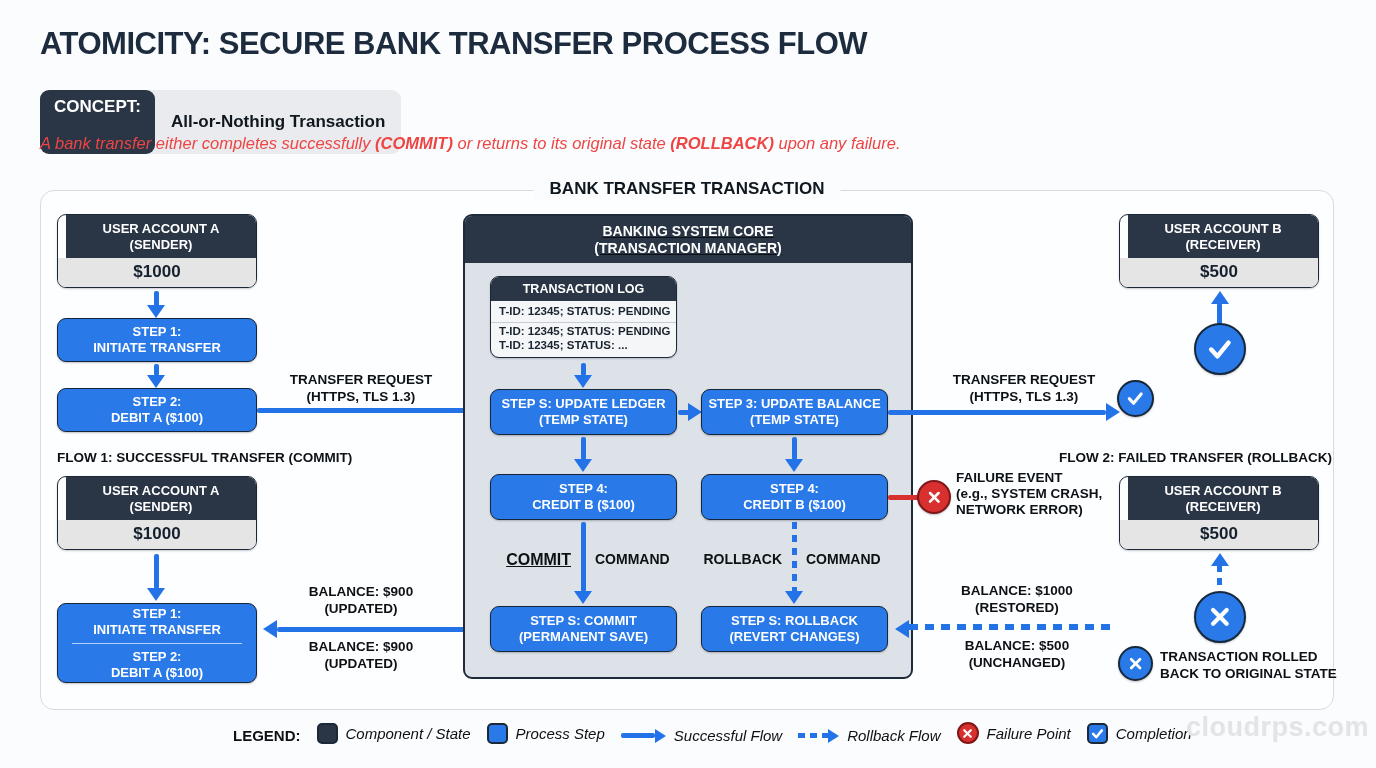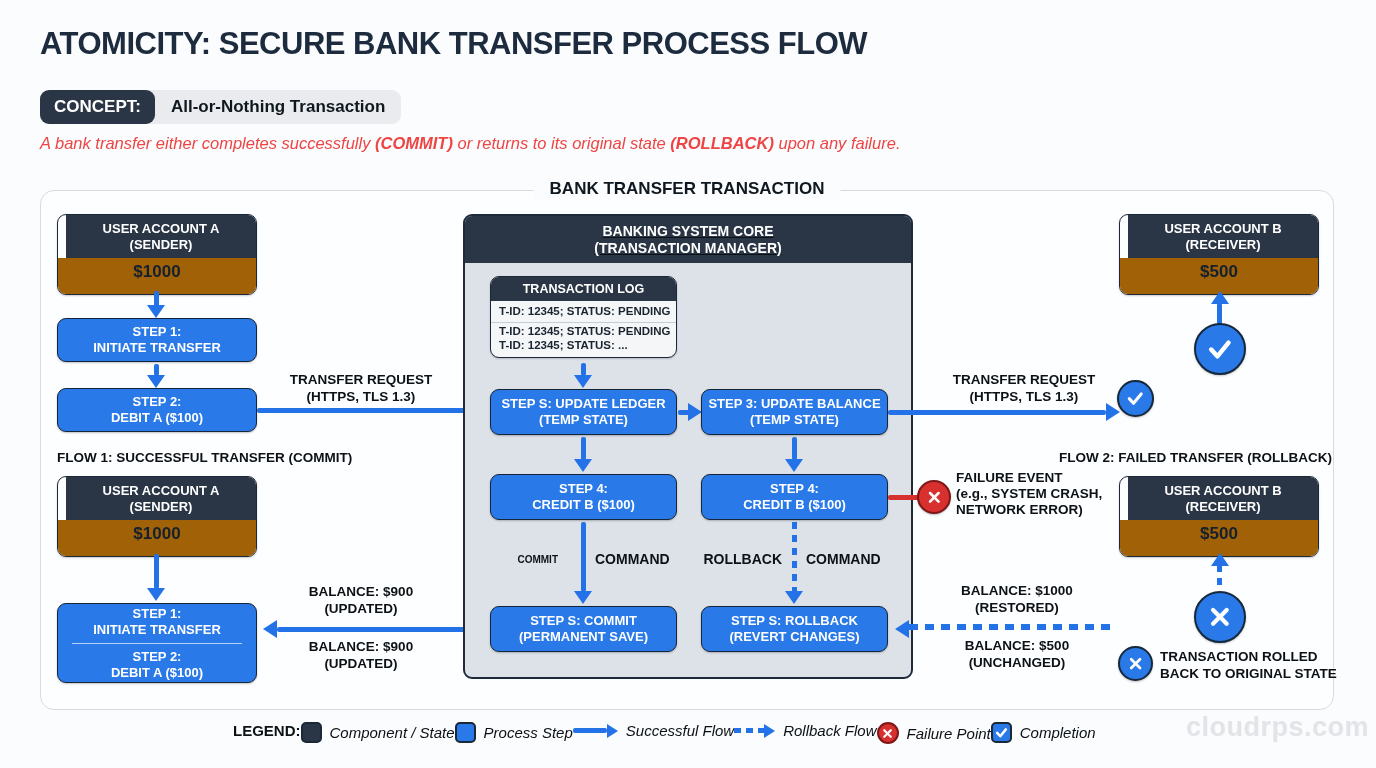--- a/index.html
+++ b/index.html
@@ -3,32 +3,32 @@
 <meta charset="utf-8">
 <style>
   * { box-sizing:border-box; margin:0; padding:0; }
   html,body { width:1376px; height:768px; }
   body { position:relative; font-family:"Liberation Sans",sans-serif; background:#fbfcfd; overflow:hidden; color:#0c1116; }
 
   
   .page-title { position:absolute; left:40px; top:26px; font-size:31px; font-weight:800; letter-spacing:-.5px; color:#1d2b3f; white-space:nowrap; }
   .concept-row { position:absolute; left:40px; top:90px; display:flex; align-items:stretch; background:#e9ebee; border-radius:9px; }
   .concept-badge { background:#2a3645; color:#fff; font-weight:700; font-size:17px; padding:7px 14px; border-radius:9px; }
-  .concept-value { color:#10181f; font-weight:700; font-size:17px; padding:7px 16px; }
+  .concept-value { color:#10181f; font-weight:700; font-size:17px; padding:22px 16px; }
   .description { position:absolute; left:40px; top:134px; font-size:16.5px; color:#ef4444; white-space:nowrap;font-style:italic; }
   .description b { font-weight:700; }
 
   
   .frame { position:absolute; left:40px; top:190px; width:1294px; height:520px; background:#fdfeff; border:1.5px solid #d7dbe0; border-radius:14px; }
   .frame-title { position:absolute; top:-12px; left:50%; transform:translateX(-50%); background:#fbfcfd; padding:0 16px; font-size:17px; font-weight:800; color:#10181f; white-space:nowrap; }
 
   
   .acct { position:absolute; width:200px; border:1.5px solid #1b2838; border-radius:9px; overflow:hidden; box-shadow:0 1px 2px rgba(10,20,35,.22); }
   .acct-head { background:#2a3645; color:#fff; font-weight:700; font-size:13px; line-height:16px; text-align:center; padding:6px 4px 5px;margin-left:8px; }
-  .acct-val { background:#a16207; color:#15202e; font-weight:700; font-size:17px; line-height:20px; text-align:center; padding:4px 0 12px; }
+  .acct-val { background:#e5e5e5; color:#15202e; font-weight:700; font-size:17px; line-height:20px; text-align:center; padding:4px 0 5px; }
 
   
   .step { position:absolute; background:#2979e8; border:1.5px solid #15263a; border-radius:9px; color:#fff; font-weight:700; font-size:13px; line-height:16px; text-align:center; display:flex; flex-direction:column; justify-content:center; box-shadow:0 1px 2px rgba(10,20,35,.25); }
   .step .divider { border-top:1.5px solid rgba(255,255,255,.65); margin:5px 14px; }
 
   
   .core { position:absolute; left:422px; top:23px; width:450px; height:465px; background:#dde2e8; border:2px solid #1c2a3a; border-radius:9px; overflow:hidden;text-decoration:underline; }
   .core-head { background:#2a3645; color:#fff; font-weight:700; font-size:14px; line-height:17px; text-align:center; padding:7px 0 6px; }
 
   .log { position:absolute; left:449px; top:85px; width:187px; border:1.5px solid #1b2838; border-radius:9px; overflow:hidden; background:#f4f6f8; box-shadow:0 1px 2px rgba(10,20,35,.2); }
@@ -55,21 +55,21 @@
   .head.l { border-top:9px solid transparent; border-bottom:9px solid transparent; border-right:14px solid #2472e8; }
   .head.d { border-left:9px solid transparent; border-right:9px solid transparent; border-top:13px solid #2472e8; }
   .head.u { border-left:9px solid transparent; border-right:9px solid transparent; border-bottom:13px solid #2472e8; }
 
   
   .circle { position:absolute; border-radius:50%; background:#2979e8; border:2.5px solid #16283c; display:flex; align-items:center; justify-content:center; box-shadow:0 1px 2px rgba(10,20,35,.25); }
   .circle.red { background:#d8302f; border-color:#7e1717; }
   .circle svg { width:62%; height:62%; }
 
   
-  .legend { position:absolute; left:233px; top:722px; display:flex; align-items:flex-start; gap:0; font-size:15px; color:#0c1116; }
+  .legend { position:absolute; left:233px; top:722px; display:flex; align-items:flex-end; gap:16px; font-size:15px; color:#0c1116; }
   .legend .lead { font-weight:700; }
   .leg-item { display:flex; align-items:center; gap:8px; white-space:nowrap;font-style:italic; }
   .leg-sq { width:21px; height:21px; border-radius:5px; border:2px solid #1b2838; display:flex; align-items:center; justify-content:center; }
   .leg-sq.dark { background:#2a3645; }
   .leg-sq.blue { background:#2979e8; }
   .leg-sq svg { width:15px; height:15px; }
   .leg-circle { width:22px; height:22px; border-radius:50%; background:#d8302f; border:2px solid #7e1717; display:flex; align-items:center; justify-content:center; }
   .leg-circle svg { width:13px; height:13px; }
   .leg-arrow { display:flex; align-items:center; }
   .leg-line { width:34px; height:4.5px; background:#2472e8; border-radius:2px; }
@@ -218,21 +218,21 @@
       </svg>
   </div>
   <div class="lbl" style="left:915px; top:279px; line-height:16px;">
     <div>FAILURE EVENT</div>
     <div>(e.g., SYSTEM CRASH,</div>
     <div>NETWORK ERROR)</div>
   </div>
 
   <div class="vline" style="left:540px; top:331px; height:70px;"></div>
   <div class="head d" style="left:533px; top:400px;"></div>
-  <div class="lbl right" style="left:405px; top:360px; width:112px; font-size:10px;">
+  <div class="lbl right" style="left:418px; top:360px; width:112px; font-size:16px;text-decoration:underline;">
       <div>COMMIT</div>
     </div>
   <div class="lbl" style="left:554px; top:360px; width:120px; font-size:14px;">
       <div>COMMAND</div>
     </div>
 
   <div class="vdash" style="left:751px; top:331px; height:70px;"></div>
   <div class="head d" style="left:744px; top:400px;"></div>
   <div class="lbl right" style="left:616px; top:360px; width:125px; font-size:14px;">
       <div>ROLLBACK</div>

